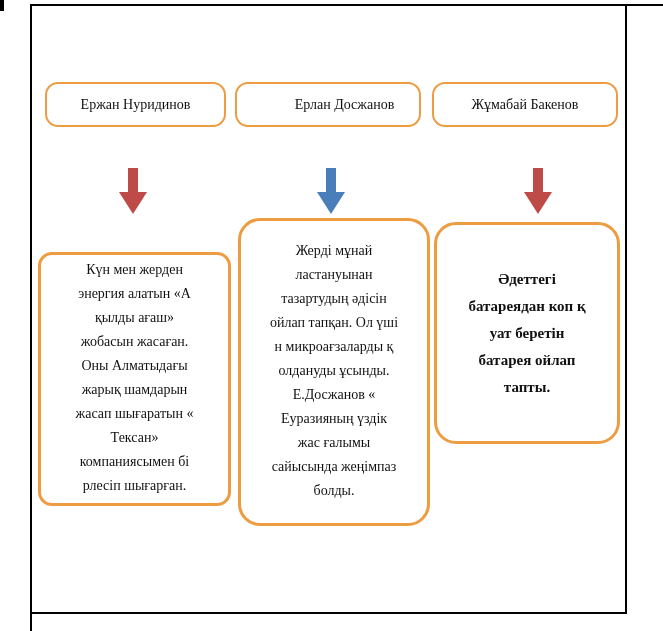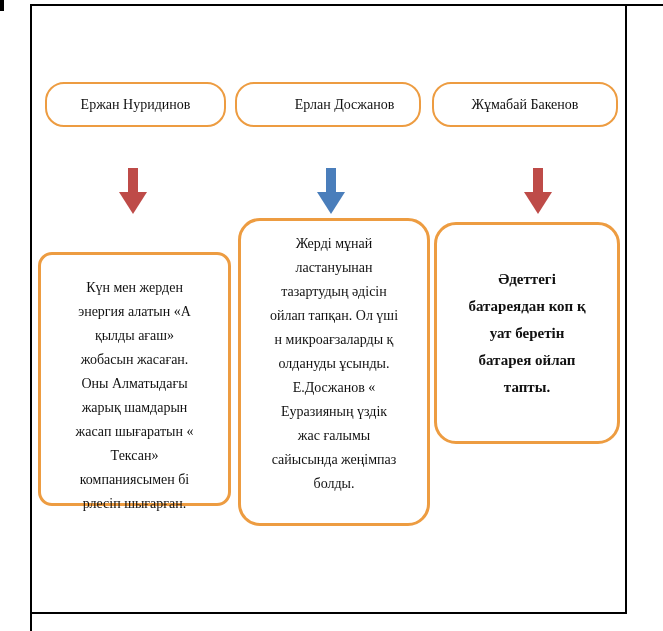--- a/index.html
+++ b/index.html
@@ -33,21 +33,21 @@
     line-height: 22px;
     font-weight: bold;
     white-space: pre-line;
   }
 
   .name-box {
     position: absolute;
     box-sizing: border-box;
     height: 45px;
     border: 2px solid var(--box-border, #ED9C41);
-    border-radius: 19px;
+    border-radius: 13px;
     background: #ffffff;
     display: flex;
     align-items: center;
     justify-content: center;
     font-size: 14px;
   }
   .name-box.c1 { left: 45px;  top: 82px; width: 181px; }
   .name-box.c2 { left: 235px; top: 82px; width: 186px; padding-left: 33px; }
   .name-box.c3 { left: 432px; top: 82px; width: 186px; }
 
@@ -84,22 +84,22 @@
   .desc-box {
     position: absolute;
     box-sizing: border-box;
     border: 3px solid var(--box-border, #ED9C41);
     background: #ffffff;
     display: flex;
     justify-content: center;
     align-items: flex-start;
     text-align: center;
   }
-  .desc-box.c1 { left: 38px;  top: 252px; width: 193px; height: 254px; border-radius: 14px; padding-top: 21px; }
-  .desc-box.c2 { left: 238px; top: 218px; width: 192px; height: 308px; border-radius: 22px; padding-top: 11px; }
+  .desc-box.c1 { left: 38px;  top: 252px; width: 193px; height: 254px; border-radius: 14px; padding-top: 3px; }
+  .desc-box.c2 { left: 238px; top: 218px; width: 192px; height: 308px; border-radius: 22px; padding-top: 18px; }
   .desc-box.c3 { left: 434px; top: 222px; width: 186px; height: 222px; border-radius: 22px; align-items: center; padding-top: 0; }
 
   .desc-text {
     font-size: 14px;
     line-height: 24px;
     white-space: pre-line;
   }
   .desc-box.c3 .desc-text {
     font-weight: bold;
     font-size: 15px;

